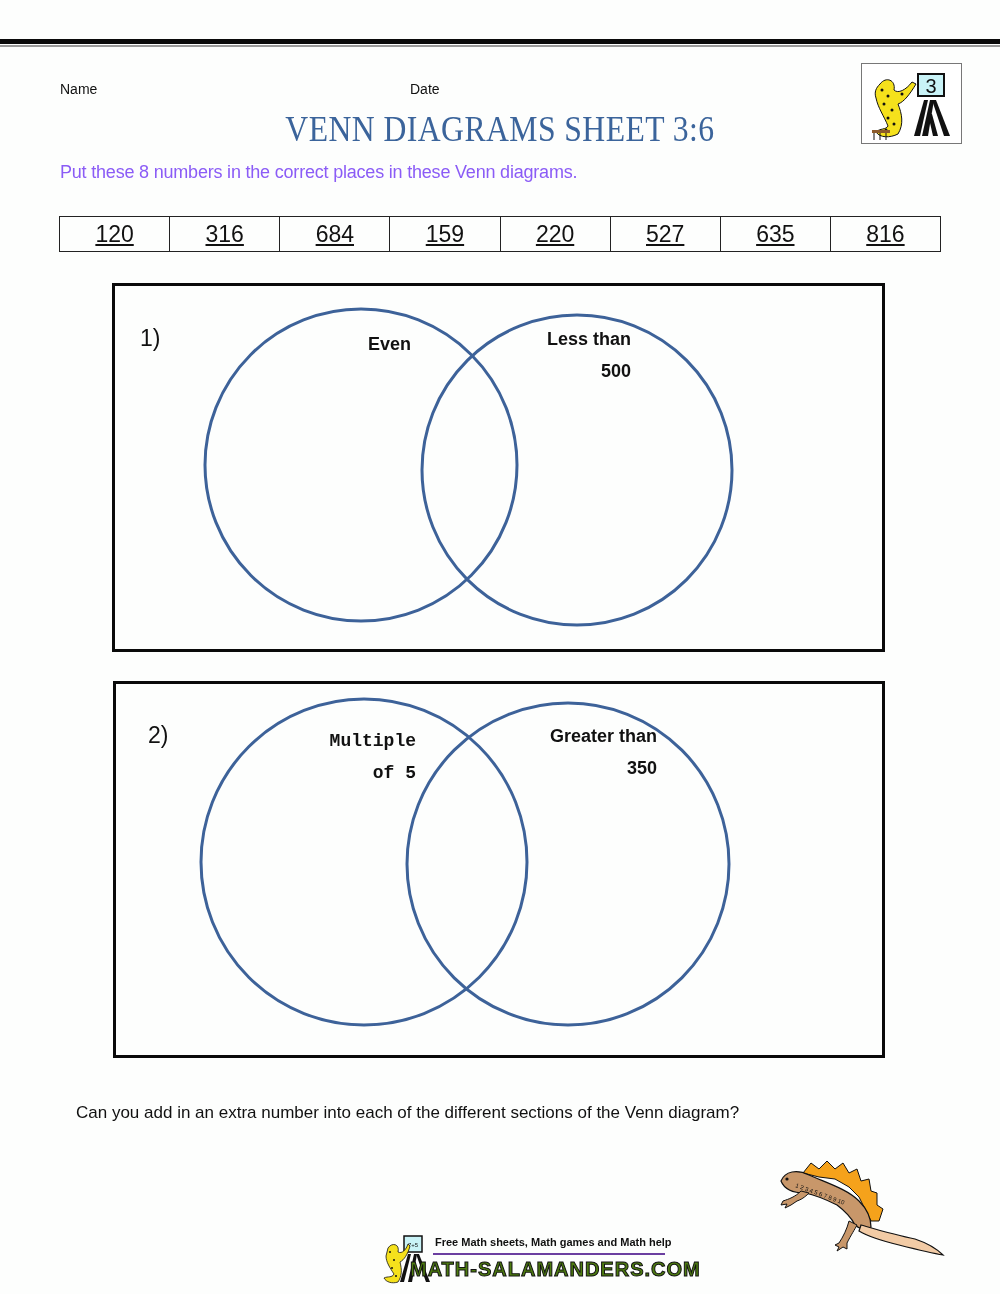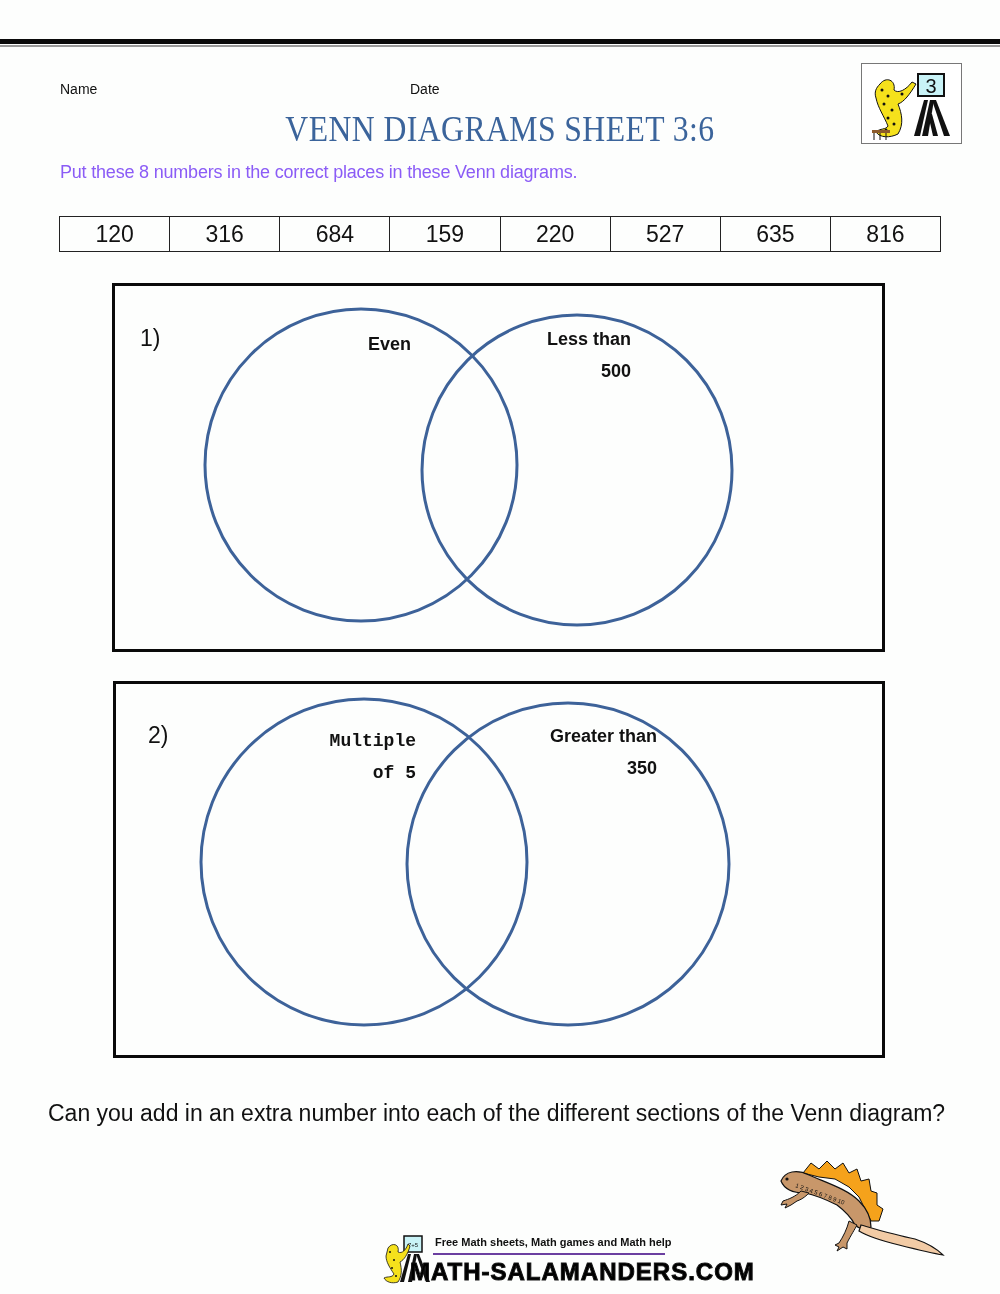--- a/index.html
+++ b/index.html
@@ -28,52 +28,52 @@
   .instruction {
     position: absolute; left: 60px; top: 162px; font-size: 18px; color: #8b5cf6;
     letter-spacing: -0.2px;
   }
 
   .numbers-table {
     position: absolute; left: 59px; top: 216px; width: 882px; height: 36px;
     border-collapse: collapse; table-layout: fixed;
   }
   .numbers-table td {
-    border: 1px solid #222; text-align: center; font-size: 23px; padding: 0; height: 34px;
+    border: 1px solid #222; text-align: center; font-size: 23px; padding: 0; height: 34px; text-decoration: underline;
   }
 
   .venn-box {
     position: absolute; border: 3px solid #0a0a0a; box-sizing: border-box; background: #fdfefd;
   }
   .box1 { left: 112px; top: 283px; width: 773px; height: 369px; }
   .box2 { left: 113px; top: 681px; width: 772px; height: 377px; }
 
   .venn-svg { position: absolute; left: 0; top: 0; overflow: visible; }
 
   .diagram-num { position: absolute; font-size: 23px; color: #111; }
   .circle-label {
     position: absolute; font-weight: bold; font-size: 18px; color: #111;
     text-align: right; line-height: 32px;
   }
 
   .question {
-    position: absolute; left: 48px; top: 1092px; width: 900px; font-size: 23px;
+    position: absolute; left: 76px; top: 1092px; width: 900px; font-size: 17px;
     line-height: 42px; color: #111;
   }
 
   .salamander { position: absolute; left: 775px; top: 1155px; width: 175px; height: 105px; }
 
   .footer-logo { position: absolute; left: 378px; top: 1232px; width: 295px; height: 50px; }
   .footer-tagline {
     position: absolute; left: 435px; top: 1236px; font-size: 11px; font-weight: bold; color: #111; text-align: right;
   }
   .footer-underline { position: absolute; left: 433px; top: 1253px; width: 232px; height: 2px; background: #6b3fa0; }
   .footer-site {
-    position: absolute; left: 410px; top: 1258px; font-size: 24px; letter-spacing: 1px;
-    color: #000000; -webkit-text-stroke: 1px #111; font-weight: bold;
+    position: absolute; left: 410px; top: 1258px; font-size: 20px; letter-spacing: 1px;
+    color: #4d7c0f; -webkit-text-stroke: 1px #111; font-weight: bold;
   }
 </style>
 </head>
 <body>
 
 <div class="rule-thick"></div>
 <div class="rule-thin"></div>
 
 <div class="label-small name-label">Name</div>
 <div class="label-small date-label">Date</div>

